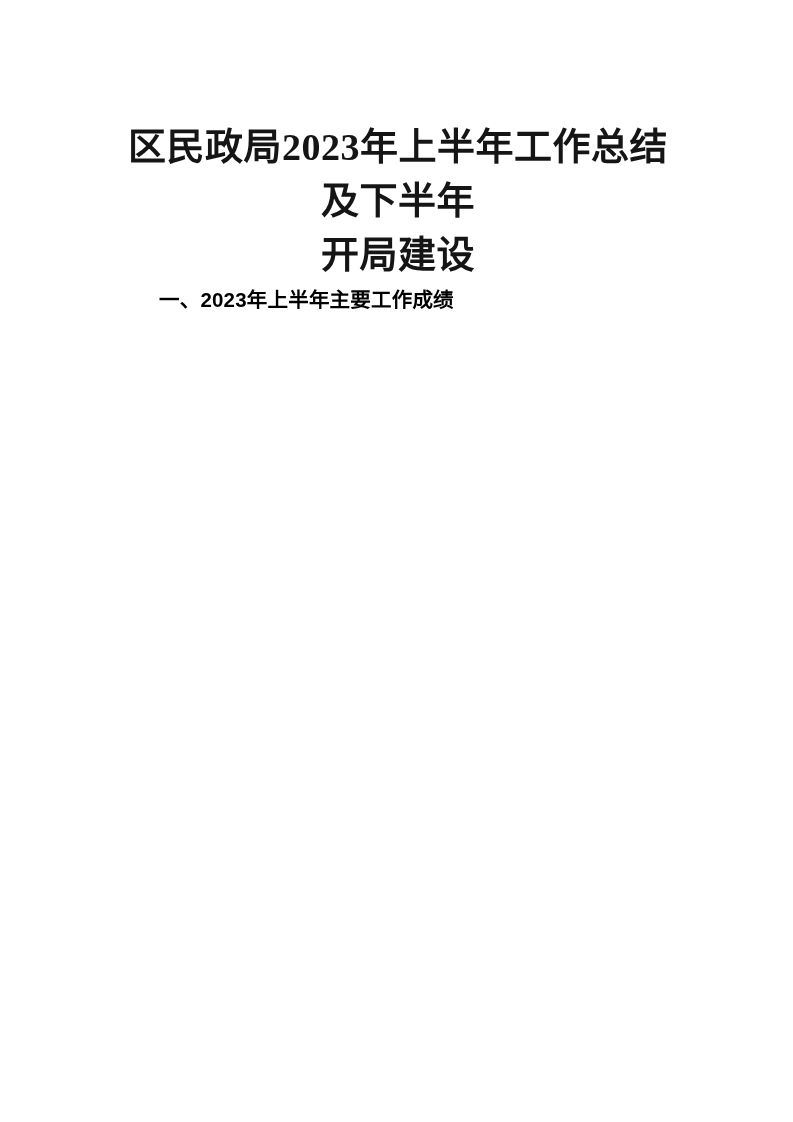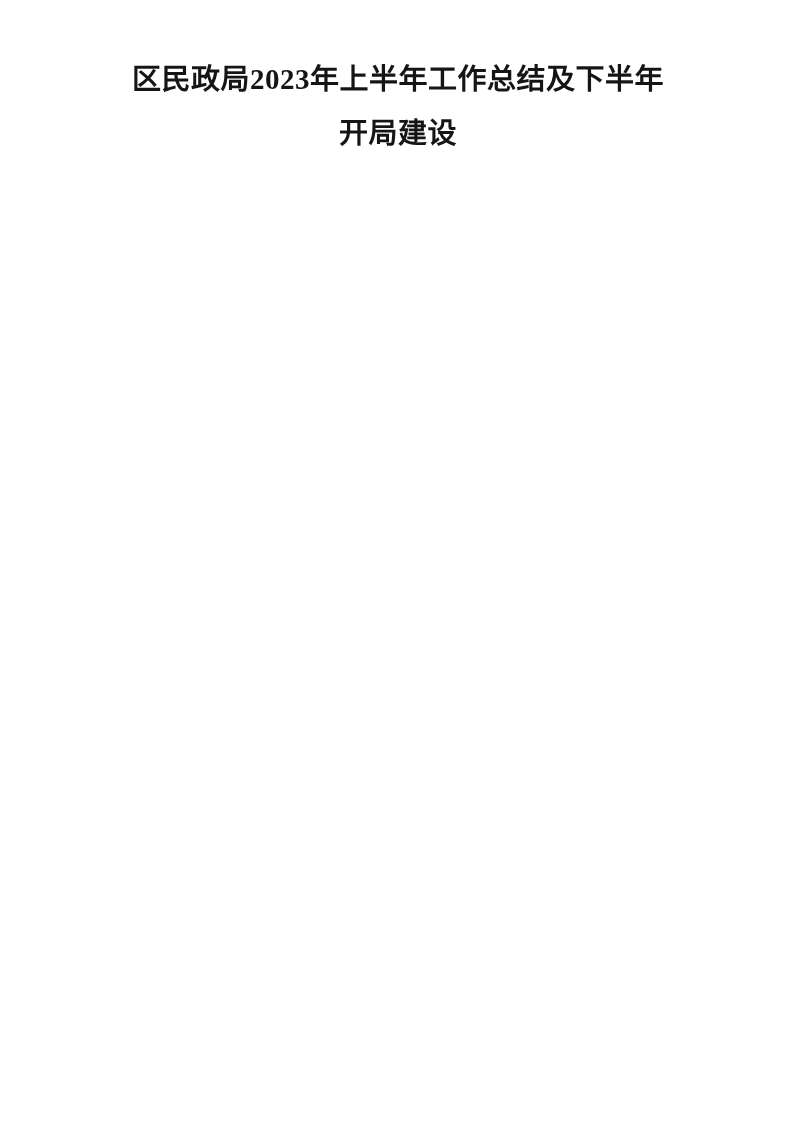--- a/index.html
+++ b/index.html
@@ -29,23 +29,23 @@
   .content {
     position: absolute;
     left: 118px;
     top: 0;
     width: 560px;
   }
 
   
   .doc-title {
     margin: 0;
-    padding-top: 52px;
+    padding-top: 120px;
     font-family: "Liberation Serif", "DejaVu Serif", serif;
-    font-size: 29px;
+    font-size: 38px;
     font-weight: 700;
     line-height: 54px;
     text-align: center;
     letter-spacing: 0.5px;
     color: #151515;
   }
 
   
   .para {
     margin: 0;
@@ -81,17 +81,18 @@
 
 <div class="page">
   <div class="content">
 
     <h1 class="doc-title">
       <span>区民政局2023年上半年工作总结及下半年</span><br>
       <span>开局建设</span>
     </h1>
 
 
+    <h2 class="section-heading">一、2023年上半年主要工作成绩</h2>
 
 
 
   </div>
 </div>
 
 </body></html>

